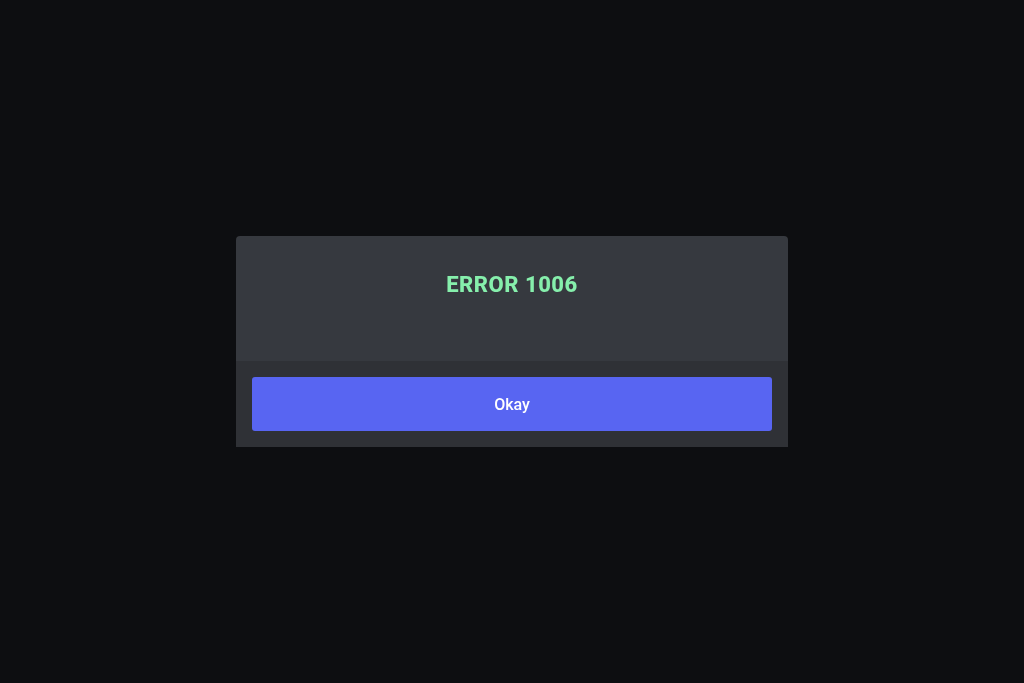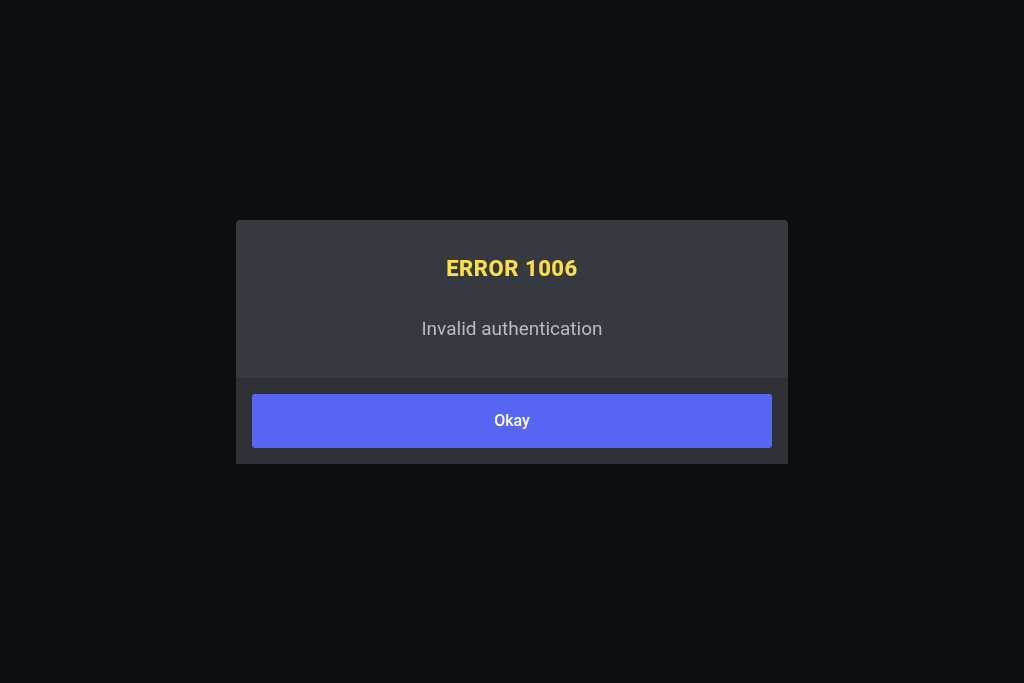--- a/index.html
+++ b/index.html
@@ -24,21 +24,21 @@
       display: flex;
       flex-direction: column;
     }
     .modal-content {
       padding: 36px 20px 28px 20px;
       text-align: center;
     }
     .modal-title {
       font-size: 22px;
       font-weight: 800;
-      color: #fde047;
+      color: #86efac;
       letter-spacing: 0.5px;
       margin-bottom: 36px;
     }
     .modal-message {
       font-size: 19px;
       font-weight: 400;
       color: #b9bbbe;
       margin-bottom: 10px;
     }
     .modal-footer {
@@ -57,18 +57,17 @@
       cursor: pointer;
       font-family: inherit;
     }
   </style>
 </head>
 <body>
 
 <div class="modal">
   <div class="modal-content">
     <div class="modal-title">ERROR 1006</div>
-    <div class="modal-message">Invalid authentication</div>
   </div>
   <div class="modal-footer">
     <button class="okay-button">Okay</button>
   </div>
 </div>
 
 </body></html>

